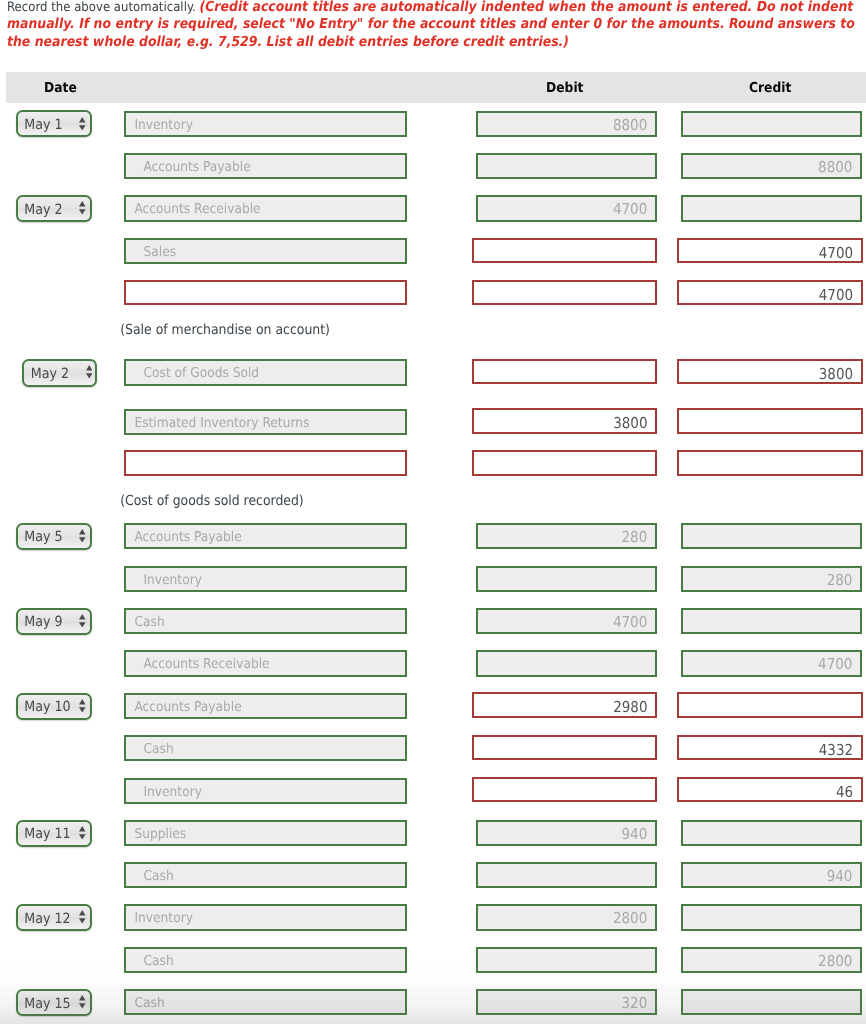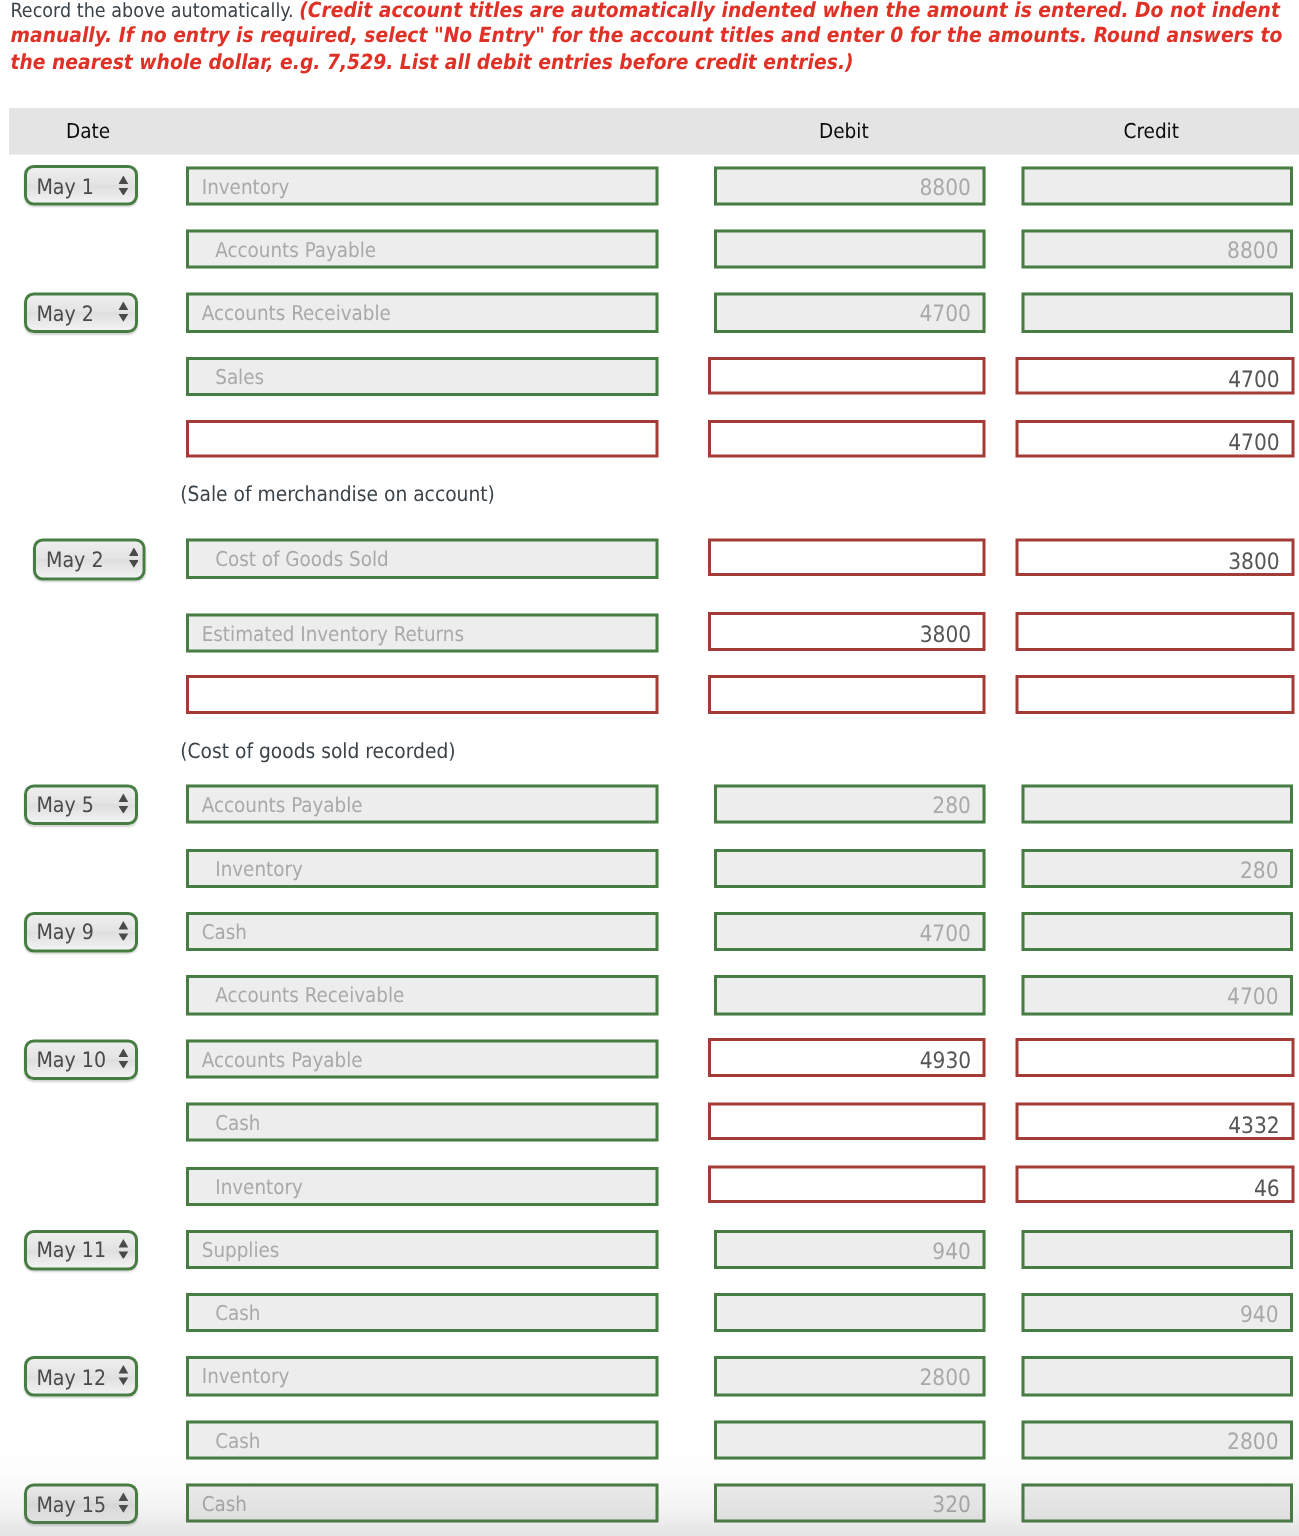--- a/index.html
+++ b/index.html
@@ -24,21 +24,21 @@
   .instructions .note {
     color: #e03127; font-weight: bold; font-style: italic; font-size: 13.85px;
   }
 
   
   .thead {
     position:absolute; left: 6.2px; top: 71.6px; width: 860px; height: 31.5px;
     background: #e4e4e4;
   }
   .th { position:absolute; top:0; height:31px; line-height:33.4px;
-        font-weight: normal; font-size: 13.7px; color:#0a0a0a; text-align:center;
+        font-weight: bold; font-size: 13.7px; color:#0a0a0a; text-align:center;
         white-space:nowrap; }
   .th { text-align:left; }
   .th-date   { left: 37.8px;  }
   .th-acct   { left: 113.5px; }
   .th-debit  { left: 539.8px; }
   .th-credit { left: 742.8px; }
 
   
   .row { position:absolute; left:0; width: 866px; }
 
@@ -61,21 +61,21 @@
     position: absolute; height: 26.3px; top: 0.2px;
     border: 2px solid #477d42; background: #ededed;
     font-size: 13.6px; color: #a9a9a9;
   }
   .tin .txt { position:absolute; top: 0; height:26.3px; line-height:24.3px; white-space:nowrap; }
   .tin.red { border: 2.9px solid #a33b36; background: #ffffff; color: #555555;
              height: 25.2px; top: -0.2px; }
   .tin.num.red.debit  { left: 471.8px; width: 185.3px; }
   .tin.num.red.credit { left: 677.1px; width: 185.6px; }
   .tin.red .txt { height:25.2px; line-height:26.3px; }
-  .tin.acct { left: 124.3px; width: 315px; }
+  .tin.acct { left: 124.3px; width: 283px; }
   .tin.acct .txt { left: 8.2px; }
   .tin.acct.ind .txt { left: 17.2px; }
   .tin.num .txt { right: 7.6px; font-size: 15px; }
   .tin.debit  { left: 476.2px; width: 180.7px; }
   .tin.credit { left: 681.3px; width: 180.7px; }
 
   .note-line { position:absolute; left: 120.2px; top:0; font-size: 13.85px; color: #3a4349; white-space:nowrap; }
 
   .bottomfade { position:absolute; left:0; bottom:0; width:866px; height:60px;
      background: linear-gradient(to bottom, rgba(105,105,110,0) 0%, rgba(105,105,110,0.012) 25%,
@@ -277,21 +277,21 @@
           <span class="lbl">May 10</span>
           <span class="arrows"><svg width="6.5" height="13.5" viewBox="0 0 6.5 13.5">
               <path d="M3.25 0 L6.5 5.6 L0 5.6 Z" fill="#4a4a4a"></path>
               <path d="M3.25 13.5 L6.5 8.3 L0 8.3 Z" fill="#4a4a4a"></path>
             </svg></span>
         </div>
         <div class="tin acct">
           <span class="txt">Accounts Payable</span>
         </div>
         <div class="tin num debit red">
-          <span class="txt">4930</span>
+          <span class="txt">2980</span>
         </div>
         <div class="tin num credit red">
           <span class="txt"></span>
         </div>
       </div>
       <div class="row" style="top: 735px;">
         <div class="tin acct ind">
           <span class="txt">Cash</span>
         </div>
         <div class="tin num debit red">

